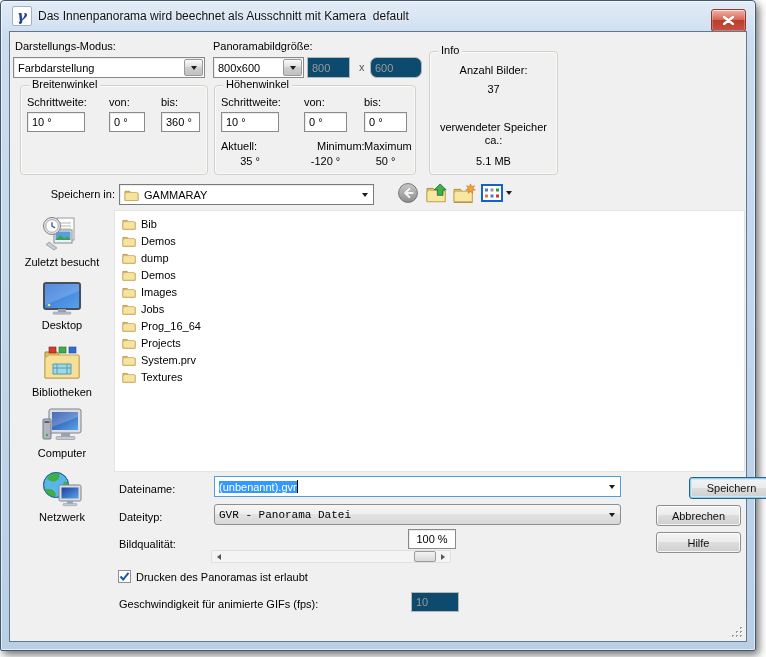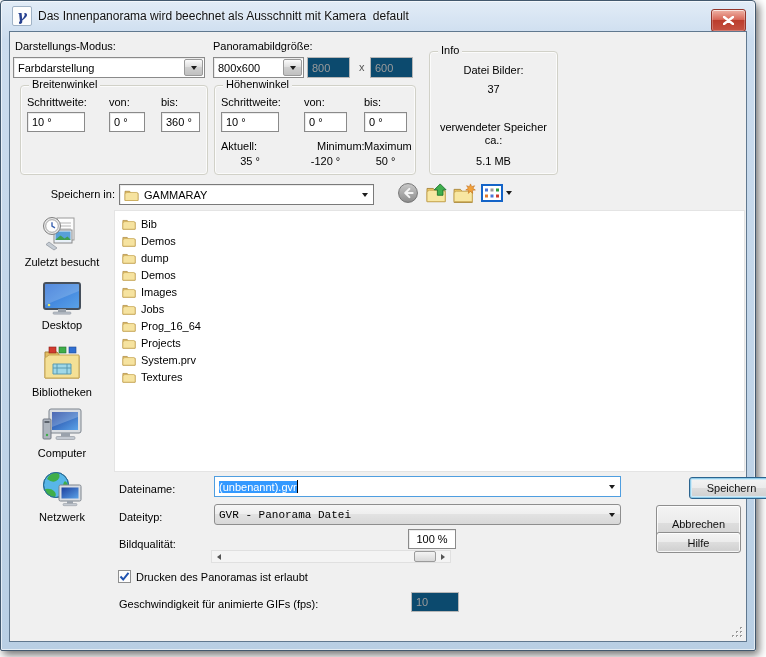--- a/index.html
+++ b/index.html
@@ -109,21 +109,21 @@
     <div class="lbl" style="left:203px;top:8px;">Panoramabildgröße:</div>
     <div class="combo" style="left:203px;top:25px;width:91px;height:21px;">
       <span>800x600</span>
       <span class="spacer"></span>
       <span class="combo-btn">
           <span class="arr-down"></span>
         </span>
     </div>
     <div class="field disabled" style="left:297px;top:25px;width:43px;height:21px;">800</div>
     <div class="lbl" style="left:349px;top:29px;color:#555;">x</div>
-    <div class="field disabled" style="left:360px;top:25px;width:43px;height:21px;">600</div>
+    <div class="field disabled" style="left:360px;top:25px;width:52px;height:21px;border-radius:7px;">600</div>
 
     <div class="groupbox" style="left:10px;top:53px;width:186px;height:88px;">
       <span class="legend">Breitenwinkel</span>
       <div class="lbl" style="left:6px;top:10px;">Schrittweite:</div>
       <div class="lbl" style="left:88px;top:10px;">von:</div>
       <div class="lbl" style="left:140px;top:10px;">bis:</div>
       <div class="field" style="left:6px;top:26px;width:58px;height:20px;">10 °</div>
       <div class="field" style="left:88px;top:26px;width:36px;height:20px;">0 °</div>
       <div class="field" style="left:140px;top:26px;width:39px;height:20px;">360 °</div>
     </div>
@@ -139,21 +139,21 @@
       <div class="lbl" style="left:6px;top:54px;">Aktuell:</div>
       <div class="lbl" style="left:89px;top:54px;padding-left:13px;">Minimum:</div>
       <div class="lbl" style="left:149px;top:54px;">Maximum</div>
       <div class="lbl" style="left:6px;top:69px;width:58px;text-align:center;">35 °</div>
       <div class="lbl" style="left:89px;top:69px;width:43px;text-align:center;">-120 °</div>
       <div class="lbl" style="left:149px;top:69px;width:43px;text-align:center;">50 °</div>
     </div>
 
     <div class="groupbox" style="left:419px;top:19px;width:127px;height:122px;">
       <span class="legend">Info</span>
-      <div class="lbl" style="left:0;top:12px;width:127px;text-align:center;">Datei Bilder:</div>
+      <div class="lbl" style="left:0;top:12px;width:127px;text-align:center;">Anzahl Bilder:</div>
       <div class="lbl" style="left:0;top:31px;width:127px;text-align:center;">37</div>
       <div class="lbl" style="left:0;top:69px;width:127px;text-align:center;">verwendeter Speicher</div>
       <div class="lbl" style="left:0;top:82px;width:127px;text-align:center;">ca.:</div>
       <div class="lbl" style="left:0;top:103px;width:127px;text-align:center;">5.1 MB</div>
     </div>
 
     <div class="lbl" style="left:20px;top:156px;width:85px;text-align:right;">Speichern in:</div>
     <div class="combo" style="left:109px;top:152px;width:255px;height:21px;border-color:#7a7a7a;">
       <svg width="15" height="13" viewBox="0 0 16 14" style="margin-right:5px;">
         <path d="M1 3.5 h5 l1.5 2 H15 v8 H1 z" fill="#e5c06a" stroke="#a8873e" stroke-width="0.8"></path>
@@ -376,21 +376,21 @@
       </div>
 
     <div class="lbl" style="left:109px;top:479px;">Dateityp:</div>
     <div class="combo" style="left:204px;top:472px;width:407px;height:21px;border:1px solid #8e8e8e;border-radius:3px;background:linear-gradient(180deg,#f6f6f6,#eeeeee 50%,#e2e2e2 50%,#d8d8d8);box-shadow:none;font-family:Liberation Mono, monospace;">
       <span>GVR - Panorama Datei</span>
       <span class="spacer"></span>
       <span class="flat-arrow">
           <span class="arr-down"></span>
         </span>
     </div>
-    <div class="btn" style="left:646px;top:473px;width:85px;height:37px;">
+    <div class="btn" style="left:646px;top:473px;width:85px;height:21px;">
         <span>Abbrechen</span>
       </div>
 
     <div class="lbl" style="left:109px;top:506px;">Bildqualität:</div>
     <div class="field center" style="left:398px;top:497px;width:48px;height:20px;">100 %</div>
     <div class="slider" style="left:201px;top:518px;width:240px;height:13px;">
       <span class="sl-arrow">
           <span class="tri-left"></span>
         </span>
       <span class="sl-track">

